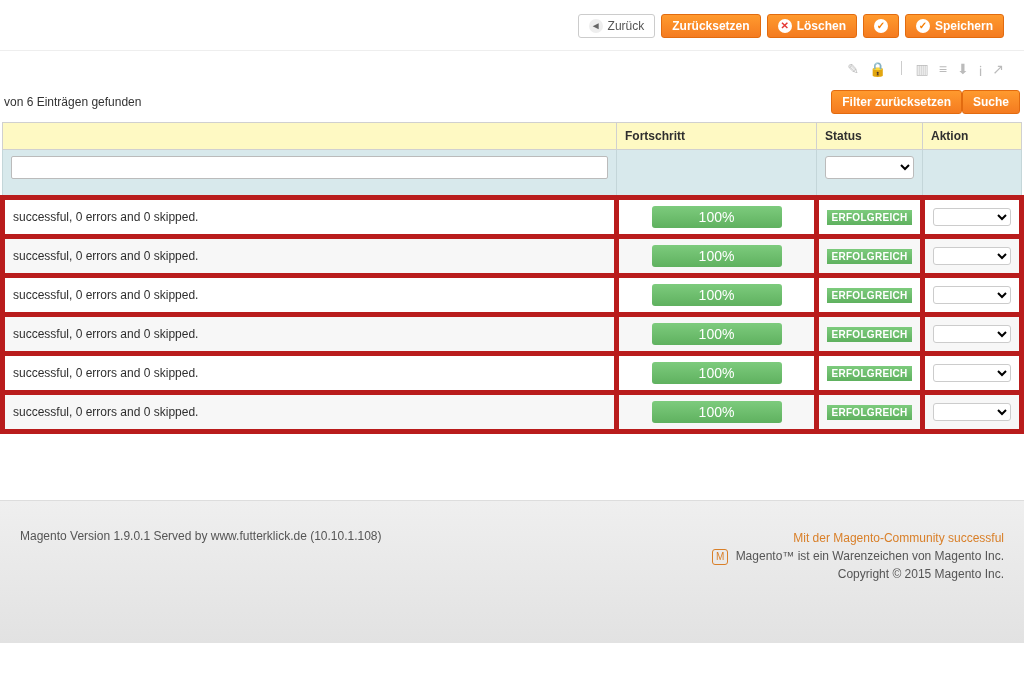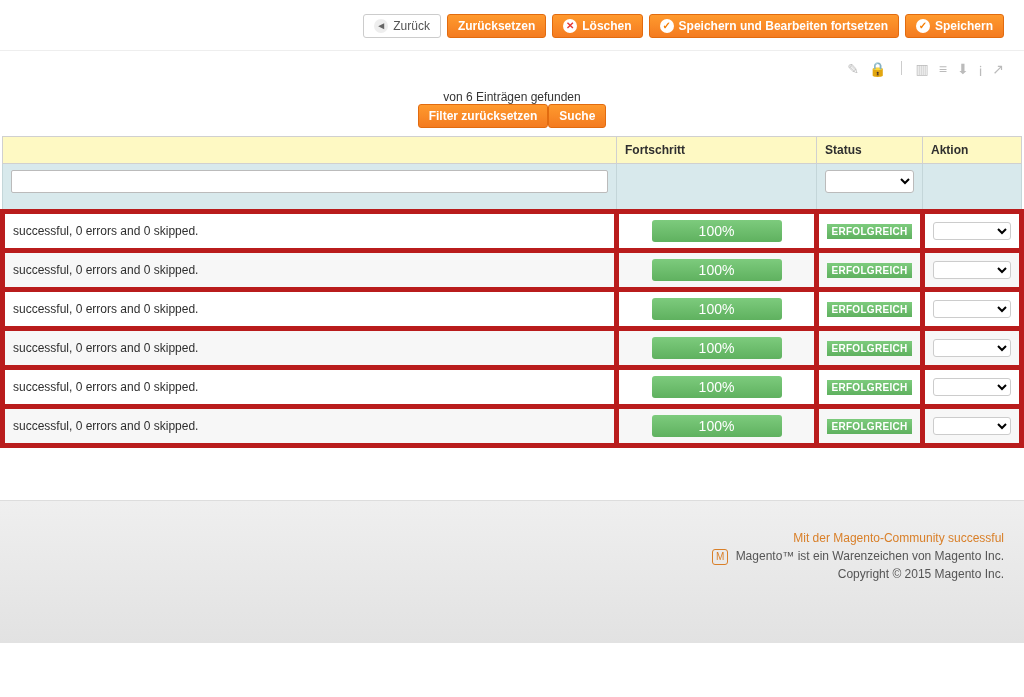--- a/index.html
+++ b/index.html
@@ -70,21 +70,20 @@
   }
   .tool-icons .sep { border-left:1px solid #ccc; height:14px; margin:0 4px; }
   .tool-icons span { cursor:default; }
 
   
   .filter-bar {
     display: flex;
     justify-content: space-between;
     align-items: center;
     padding: 10px 4px 8px;
-    flex-direction: column;
   }
   .count { color:#333; }
   .filter-actions { display:flex; gap:0; }
 
   
   .grid {
     width: 100%;
     border-collapse: collapse;
   }
   .grid th {
@@ -199,21 +198,20 @@
   </button>
   <button class="btn btn-orange">
     <span>Zurücksetzen</span>
   </button>
   <button class="btn btn-orange">
     <span class="ic x">✕</span>
     <span>Löschen</span>
   </button>
   <button class="btn btn-orange">
     <span class="ic">✓</span>
-    <span>Speichern und Bearbeiten fortsetzen</span>
   </button>
   <button class="btn btn-orange">
     <span class="ic">✓</span>
     <span>Speichern</span>
   </button>
 </div>
 
 <div class="tool-icons">
   <span>✎</span>
   <span>🔒</span>
@@ -319,13 +317,14 @@
     </tbody>
 </table>
 
 <div class="page-footer">
   <div class="right">
     <a href="#">Mit der Magento-Community successful</a><br>
     <span class="m-logo">M</span>
     <span>Magento™ ist ein Warenzeichen von Magento Inc.</span><br>
     <span>Copyright © 2015 Magento Inc.</span>
   </div>
+  <div>Magento Version 1.9.0.1 Served by www.futterklick.de (10.10.1.108)</div>
 </div>
 
 </body></html>

